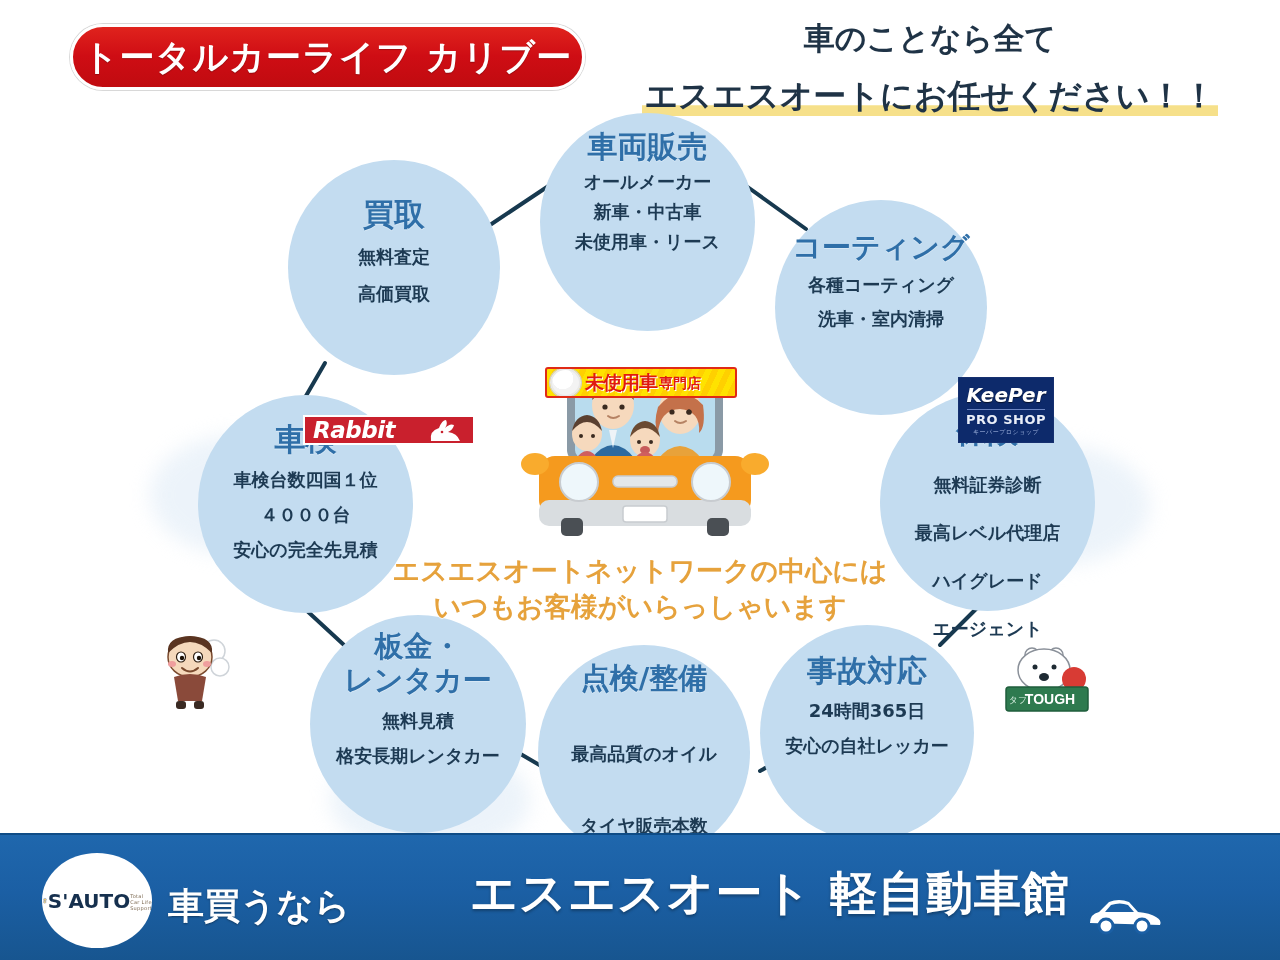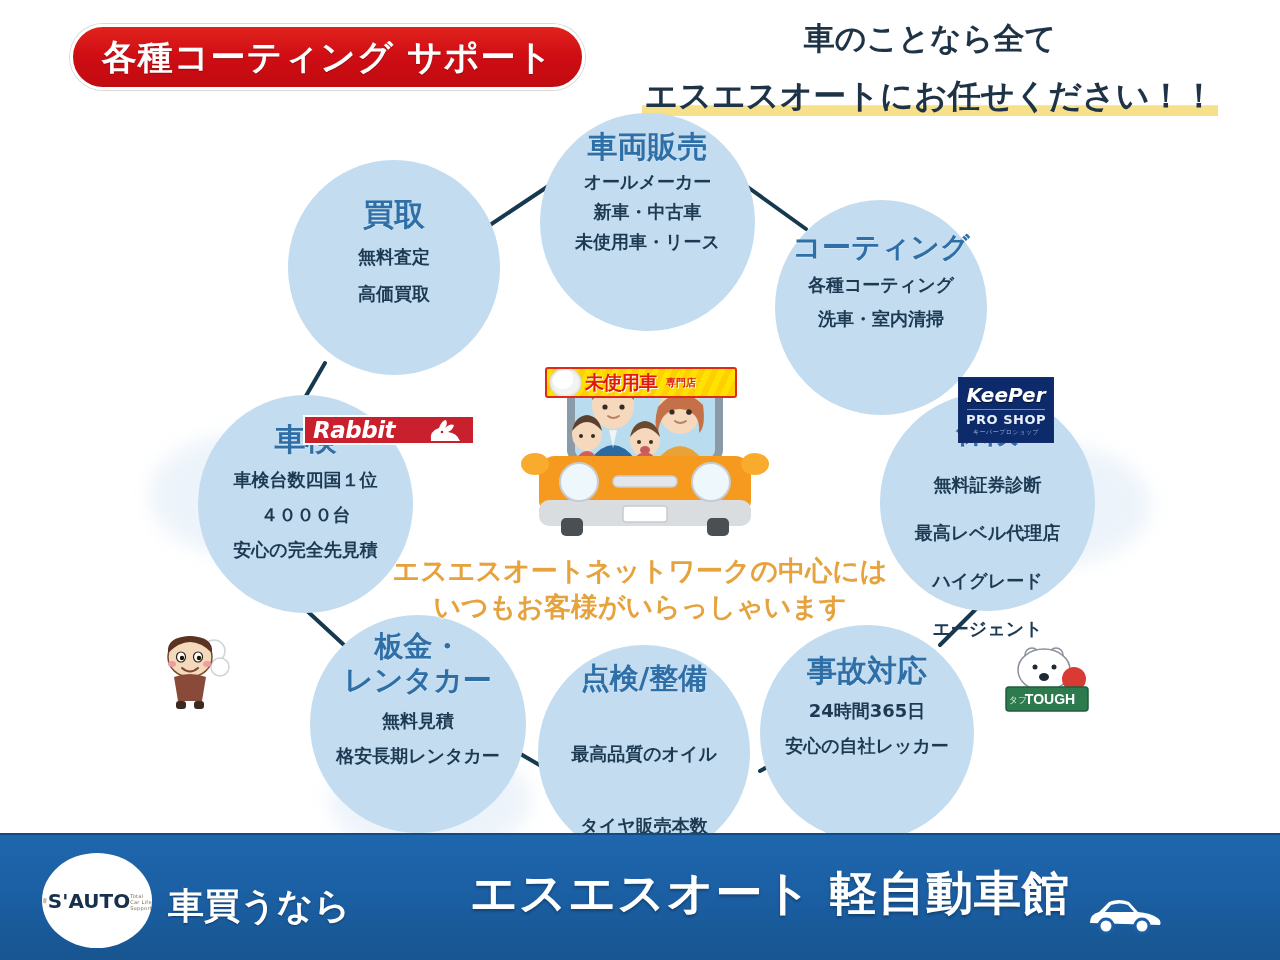--- a/index.html
+++ b/index.html
@@ -113,22 +113,22 @@
     border:2px solid #e02a16;box-sizing:border-box;border-radius:3px;
     background:repeating-linear-gradient(115deg,#ffe200 0 6px,#ffd000 6px 12px);
     display:flex;align-items:center;overflow:hidden;}
   #logo-mishiyou .seal{width:27px;height:25px;border-radius:50%;
     background:radial-gradient(circle at 40% 35%,#fff 0 45%,#f3f3f3 46% 100%);
     border:2px solid #e8e8e8;margin-left:3px;flex:none;
     box-shadow:0 0 0 1px #cfcfcf;}
   #logo-mishiyou .mtxt{font-size:19px;font-weight:bold;color:#e0190f;
     margin-left:4px;letter-spacing:-1px;line-height:1;white-space:nowrap;
     text-shadow:1px 1px 0 #fff;}
-  #logo-mishiyou .msub{font-size:10px;font-weight:bold;color:#e0190f;
-    margin-left:9px;line-height:1;text-shadow:1px 1px 0 #fff;}
+  #logo-mishiyou .msub{font-size:14px;font-weight:bold;color:#e0190f;
+    margin-left:2px;line-height:1;text-shadow:1px 1px 0 #fff;}
 
   
   #logo-keeper{left:958px;top:272px;width:96px;height:66px;
     background:#0d2a6b;border:1px solid #16306f;box-sizing:border-box;
     display:flex;flex-direction:column;align-items:center;justify-content:center;}
   #logo-keeper .k1{color:#fff;font-size:20px;font-weight:bold;font-style:italic;line-height:1;
     text-shadow:0 1px 1px rgba(0,0,0,.6);}
   #logo-keeper .kline{width:84%;height:1px;background:#6d86c2;margin:4px 0 3px;}
   #logo-keeper .k2{color:#e9eef8;font-size:13px;font-weight:bold;line-height:1;letter-spacing:.5px;}
   #logo-keeper .k3{color:#9fb3dd;font-size:6px;line-height:1;margin-top:3px;letter-spacing:.5px;}
@@ -175,21 +175,21 @@
 
   
   .wash{position:absolute;border-radius:50%;background:#ddeaf6;opacity:.55;filter:blur(10px);}
 </style>
 </head>
 <body>
 
 <div id="stage">
 
   <div class="hdr-pill">
-    <span>各種コーティング サポート</span>
+    <span>トータルカーライフ カリブー</span>
   </div>
 
   <div class="hdr-right">
     <span class="l1">車のことなら全て</span>
     <span class="l2">エスエスオートにお任せください！！</span>
   </div>
 
   <div id="net">
 
     <div class="wash" style="left:150px;top:330px;width:180px;height:120px;"></div>

